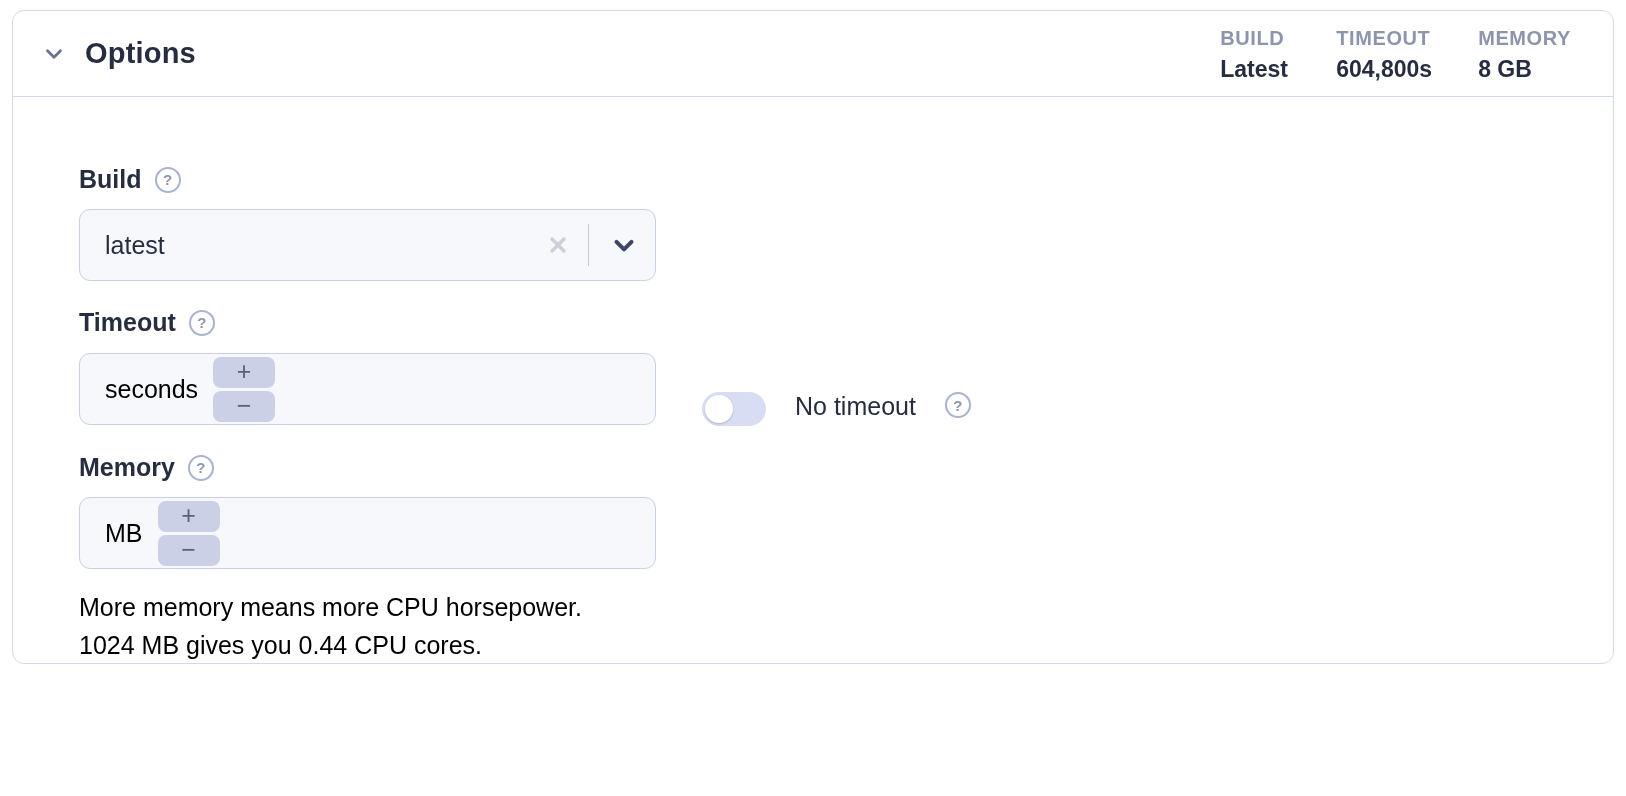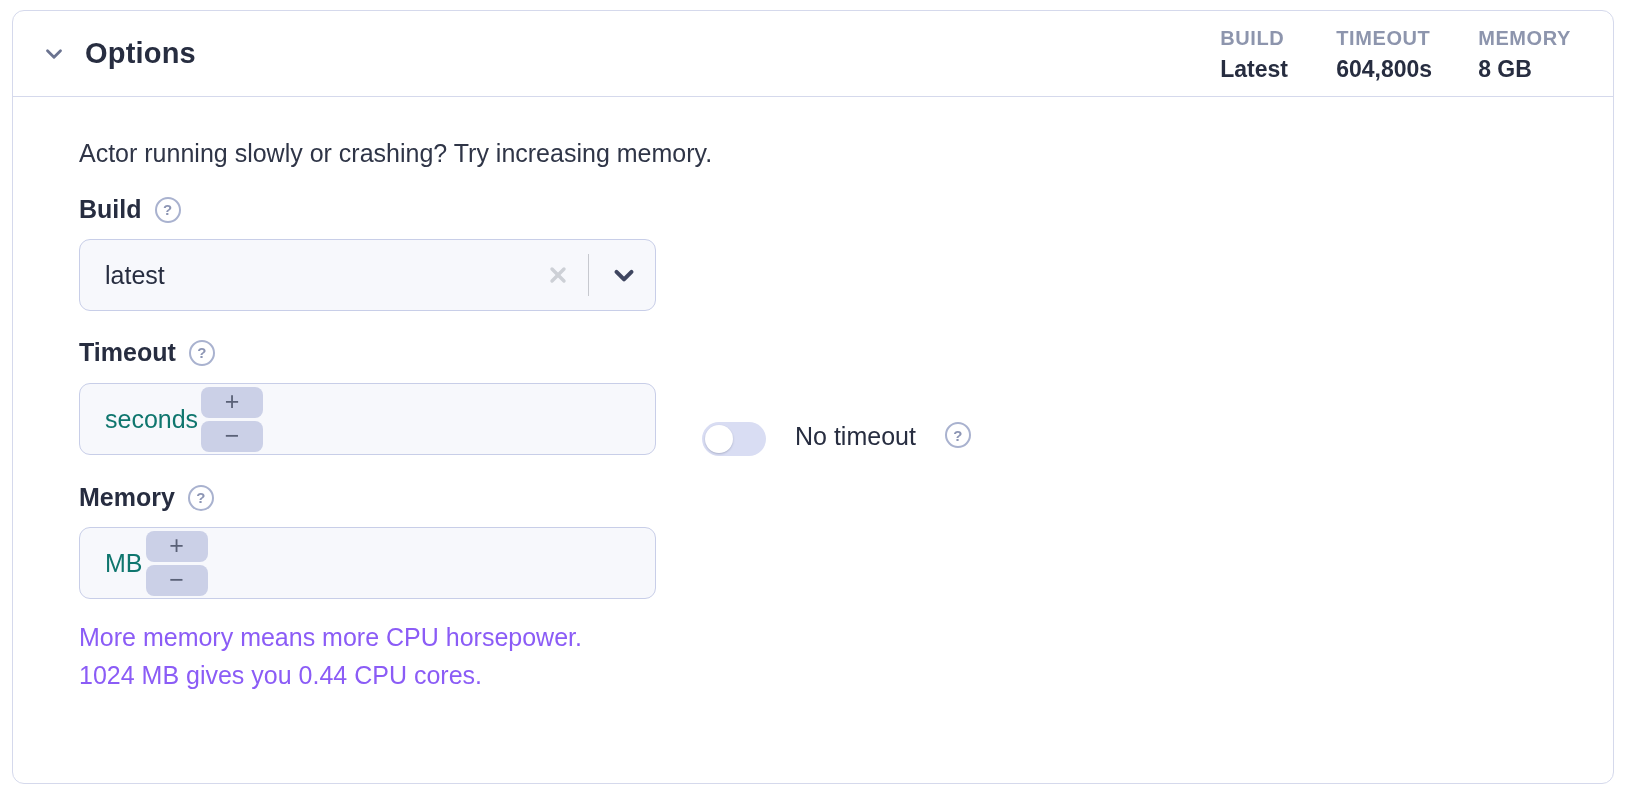--- a/index.html
+++ b/index.html
@@ -6,21 +6,21 @@
   html, body {
     width: 1626px; height: 796px;
     background: #ffffff;
     font-family: "Liberation Sans", sans-serif;
     color: #2b3144;
     overflow: hidden;
   }
   .panel {
     position: absolute;
     left: 12px; top: 10px;
-    width: 1602px; height: 774px;
+    width: 1602px; height: 654px;
     background: #ffffff;
     border: 1.5px solid #d5d9ec;
     border-radius: 12px;
   }
   
   .panel-header {
     display: flex;
     align-items: center;
     height: 86px;
     padding: 0 42px 0 24px;
@@ -109,22 +109,22 @@
     border: none;
     background: transparent;
     outline: none;
     font-family: "Liberation Sans", sans-serif;
     font-size: 25px;
     color: #272d40;
     min-width: 0;
   }
   .unit-suffix {
     font-size: 25px;
-    color: #0f766e;
-    margin-right: 3px;
+    color: #000000;
+    margin-right: 15px;
     white-space: nowrap;
   }
   
   .clear-btn {
     background: transparent; border: none; cursor: pointer;
     color: #cdd0d6;
     display: flex; align-items: center; justify-content: center;
     width: 30px; height: 30px;
   }
   .select-divider {
@@ -183,21 +183,21 @@
     box-shadow: 0 1px 2px rgba(40,46,80,0.25);
   }
   .toggle-label {
     font-size: 25px;
     color: #272d40;
   }
   .helper-text {
     margin-top: 19px;
     font-size: 25px;
     line-height: 38px;
-    color: #8b5cf6;
+    color: #000000;
   }
 </style>
 </head>
 <body>
 
 <div class="panel">
 
   <div class="panel-header">
     <button class="collapse-btn">
       <span style="display:flex;">
@@ -219,21 +219,20 @@
       </div>
       <div class="summary-col">
         <div class="summary-label">MEMORY</div>
         <div class="summary-value">8 GB</div>
       </div>
     </div>
   </div>
 
   <div class="panel-body">
 
-    <div class="intro-text">Actor running slowly or crashing? Try increasing memory.</div>
 
     <div class="field-label-row">
       <span class="field-label">Build</span>
       <span class="help-icon">?</span>
     </div>
     <div class="field-row">
       <div class="input-box">
         <input class="input-value" type="text" value="latest" style="">
         <button class="clear-btn">
           <span style="display:flex;">

